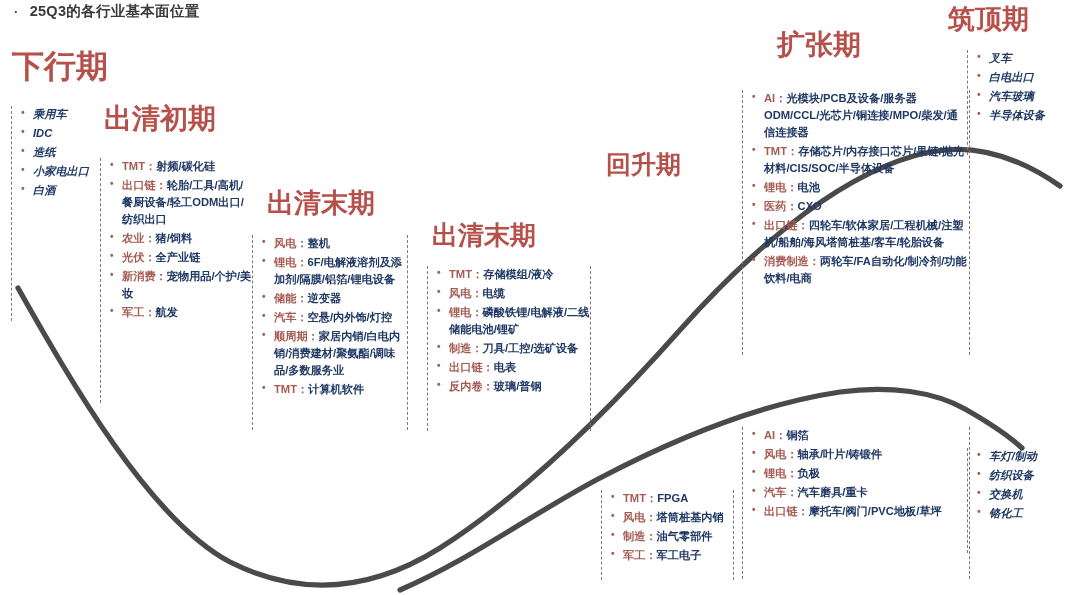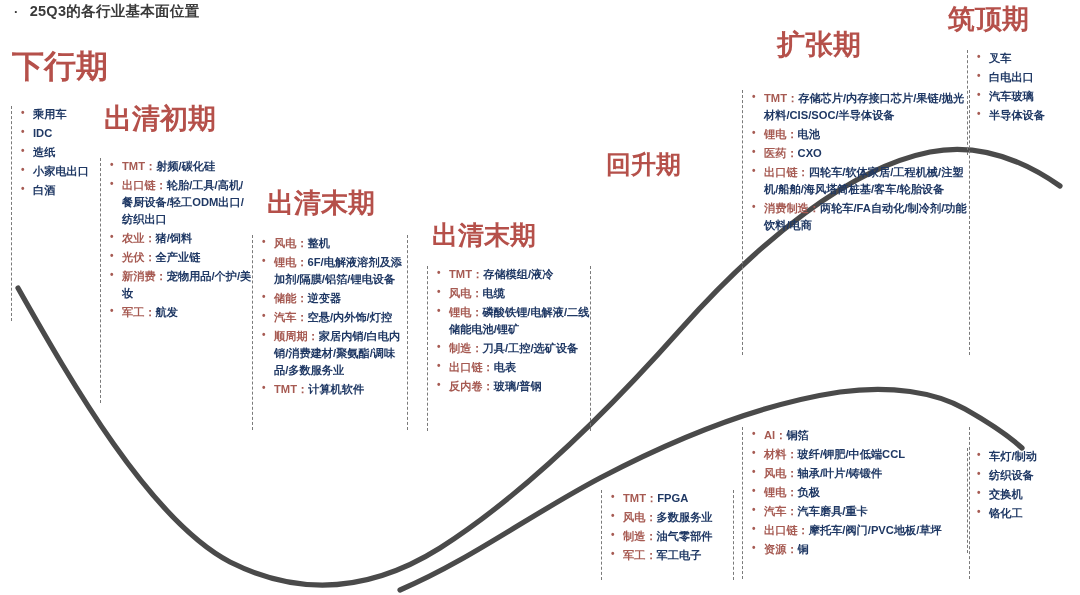--- a/index.html
+++ b/index.html
@@ -46,21 +46,21 @@
     font-weight:bold;
     font-size:11.2px;
     line-height:1.52;
   }
   .blk li::before{
     content:"\2022";
     position:absolute;left:3px;top:-1px;
     color:#a65a52;font-size:10px;line-height:1.62;
   }
   .blk li .cat{color:#a65a52;}
-  .blk.plain li{color:#1f3864;}
+  .blk.plain li{color:#1f3864;font-style:italic;}
 </style>
 </head>
 <body>
 
 <div id="stage">
 
   <div class="page-title">
     <span class="tb">·</span>
     <span>25Q3的各行业基本面位置</span>
   </div>
@@ -123,55 +123,54 @@
         <li><span class="cat">锂电：</span><span>磷酸铁锂/电解液/二线储能电池/锂矿</span></li>
         <li><span class="cat">制造：</span><span>刀具/工控/选矿设备</span></li>
         <li><span class="cat">出口链：</span><span>电表</span></li>
         <li><span class="cat">反内卷：</span><span>玻璃/普钢</span></li>
       </ul>
   </div>
 
 
   <div class="blk dl dr" style="left:742px;top:90px;width:228px;padding-left:6px;height:265px;">
     <ul>
+        <li><span class="cat">AI：</span><span>光模块/PCB及设备/服务器ODM/CCL/光芯片/铜连接/MPO/柴发/通信连接器</span></li>
         <li><span class="cat">TMT：</span><span>存储芯片/内存接口芯片/果链/抛光材料/CIS/SOC/半导体设备</span></li>
         <li><span class="cat">锂电：</span><span>电池</span></li>
         <li><span class="cat">医药：</span><span>CXO</span></li>
         <li><span class="cat">出口链：</span><span>四轮车/软体家居/工程机械/注塑机/船舶/海风塔筒桩基/客车/轮胎设备</span></li>
         <li><span class="cat">消费制造：</span><span>两轮车/FA自动化/制冷剂/功能饮料/电商</span></li>
       </ul>
   </div>
 
   <div class="blk dl plain" style="left:967px;top:50px;width:105px;padding-left:6px;height:105px;">
     <ul>
         <li><span>叉车</span></li>
         <li><span>白电出口</span></li>
         <li><span>汽车玻璃</span></li>
         <li><span>半导体设备</span></li>
       </ul>
   </div>
 
   <div class="blk dl dr" style="left:601px;top:490px;width:133px;padding-left:6px;height:90px;">
     <ul>
         <li><span class="cat">TMT：</span><span>FPGA</span></li>
-        <li><span class="cat">风电：</span><span>多数服务业</span></li>
+        <li><span class="cat">风电：</span><span>塔筒桩基内销</span></li>
         <li><span class="cat">制造：</span><span>油气零部件</span></li>
         <li><span class="cat">军工：</span><span>军工电子</span></li>
       </ul>
   </div>
 
   <div class="blk dl dr" style="left:742px;top:427px;width:228px;padding-left:6px;height:152px;">
     <ul>
         <li><span class="cat">AI：</span><span>铜箔</span></li>
-        <li><span class="cat">材料：</span><span>玻纤/钾肥/中低端CCL</span></li>
         <li><span class="cat">风电：</span><span>轴承/叶片/铸锻件</span></li>
         <li><span class="cat">锂电：</span><span>负极</span></li>
         <li><span class="cat">汽车：</span><span>汽车磨具/重卡</span></li>
         <li><span class="cat">出口链：</span><span>摩托车/阀门/PVC地板/草坪</span></li>
-        <li><span class="cat">资源：</span><span>铜</span></li>
       </ul>
   </div>
 
   <div class="blk dl plain" style="left:967px;top:448px;width:105px;padding-left:6px;height:105px;">
     <ul>
         <li><span>车灯/制动</span></li>
         <li><span>纺织设备</span></li>
         <li><span>交换机</span></li>
         <li><span>铬化工</span></li>
       </ul>

